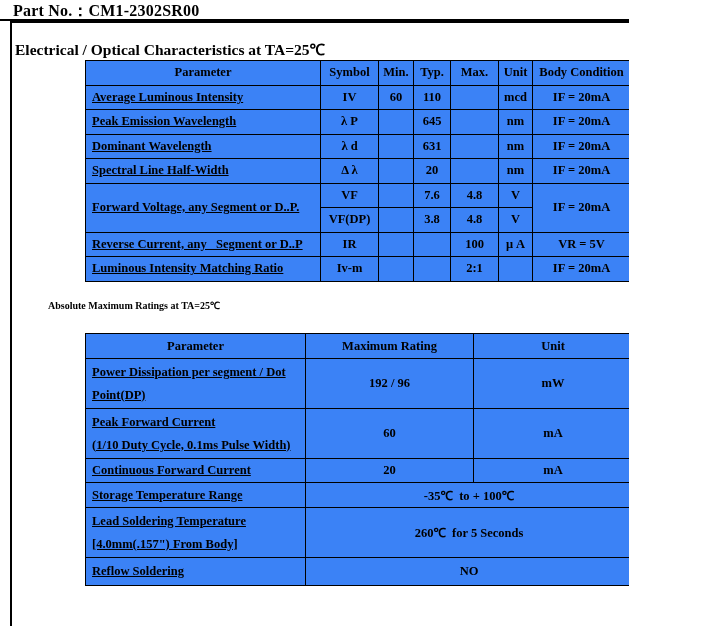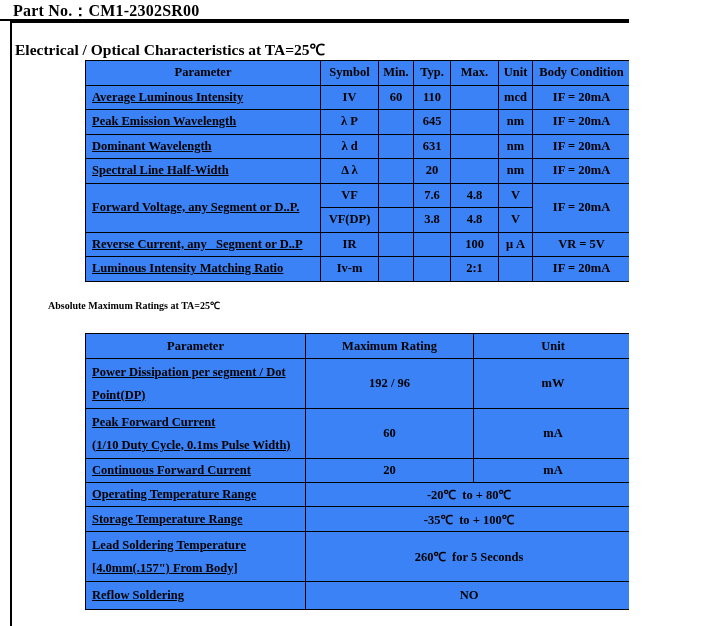--- a/index.html
+++ b/index.html
@@ -210,24 +210,20 @@
           <div>(1/10 Duty Cycle, 0.1ms Pulse Width)</div>
         </td>
         <td>60</td>
         <td>mA</td>
       </tr>
       <tr style="height:24px">
         <td class="p">Continuous Forward Current</td>
         <td>20</td>
         <td>mA</td>
       </tr>
-      <tr style="height:24px">
-        <td class="p">Operating Temperature Range</td>
-        <td colspan="2">-20℃&nbsp; to + 80℃</td>
-      </tr>
       <tr style="height:25px">
         <td class="p">Storage Temperature Range</td>
         <td colspan="2">-35℃&nbsp; to + 100℃</td>
       </tr>
       <tr style="height:50px">
         <td class="p p2">
           <div>Lead Soldering Temperature</div>
           <div>[4.0mm(.157") From Body]</div>
         </td>
         <td colspan="2">260℃&nbsp; for 5 Seconds</td>

